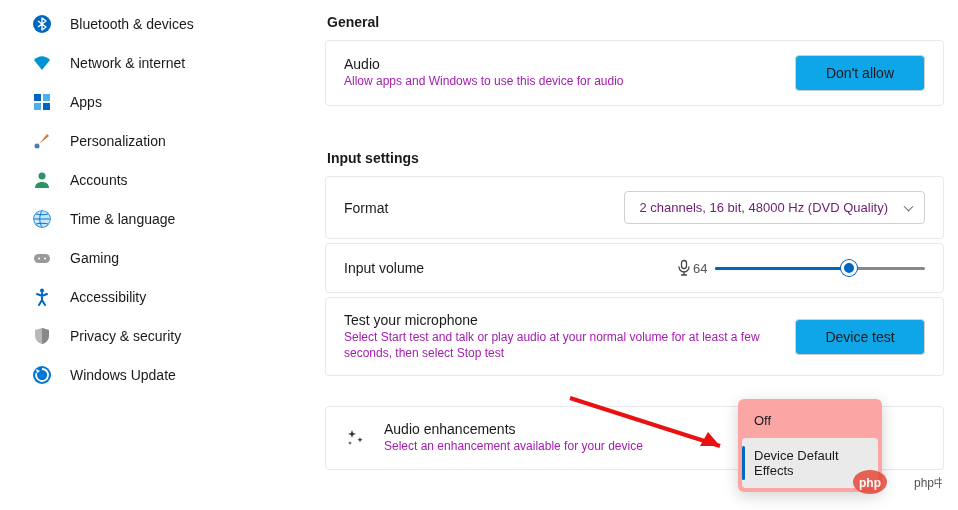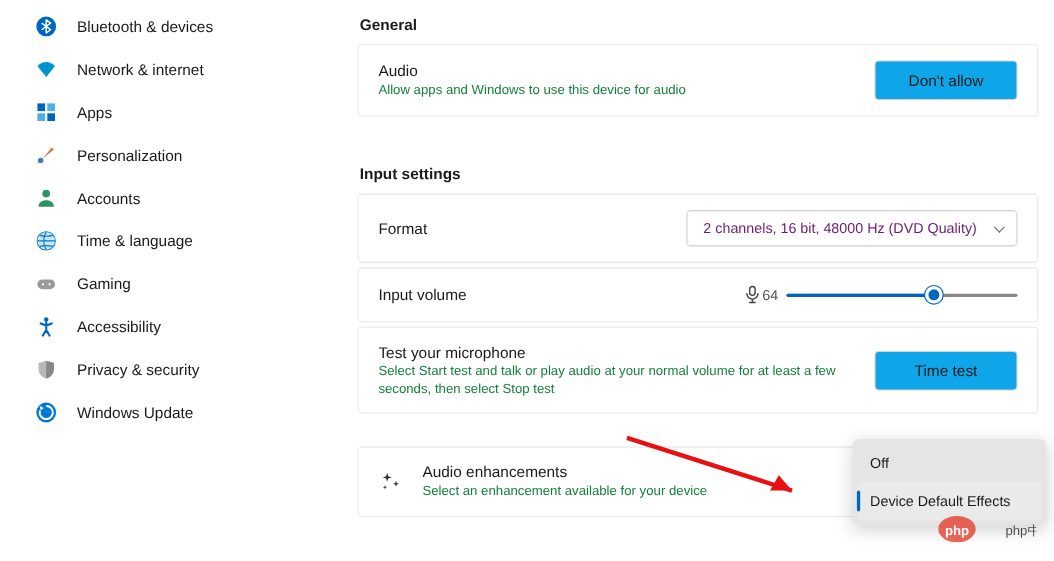--- a/index.html
+++ b/index.html
@@ -5,34 +5,34 @@
   * { box-sizing: border-box; margin: 0; padding: 0; font-family: 'Segoe UI', -apple-system, sans-serif; }
   body { background: #fff; width: 958px; height: 510px; overflow: hidden; position: relative; }
   .sidebar { position: absolute; left: 0; top: 0; width: 290px; padding: 4px 0; }
   .sidebar-item { display: flex; align-items: center; height: 38px; padding: 0 12px 0 26px; cursor: pointer; border-radius: 4px; margin: 1px 6px; }
   .sidebar-item .icon { width: 20px; height: 20px; margin-right: 18px; display: flex; align-items: center; justify-content: center; flex-shrink: 0; }
   .sidebar-item .label { font-size: 14px; color: #1a1a1a; }
   .main { position: absolute; left: 325px; top: 0; right: 14px; }
   .section-heading { font-size: 14px; font-weight: 600; color: #1a1a1a; margin: 14px 0 10px 2px; }
   .card { background: #fff; border: 1px solid #e8e8e8; border-radius: 4px; padding: 14px 18px; display: flex; align-items: center; margin-bottom: 4px; }
   .card-title { font-size: 14px; color: #1a1a1a; }
-  .card-desc { font-size: 12px; color: #15803d; margin-top: 2px; line-height: 1.3; max-width: 420px; }
+  .card-desc { font-size: 12px; color: #a21caf; margin-top: 2px; line-height: 1.3; max-width: 420px; }
   .card-left { flex: 1; display: flex; align-items: center; }
   .card-left .card-icon { margin-right: 18px; }
   .btn { background: #0ea5e9; border: 1px solid #d0d0d0; border-radius: 4px; padding: 9px 24px; font-size: 14px; color: #1a1a1a; cursor: pointer; min-width: 130px; text-align: center; }
   .dropdown { background: #fff; border: 1px solid #d0d0d0; border-radius: 4px; padding: 8px 36px 8px 14px; font-size: 13px; color: #701a75; cursor: pointer; position: relative; min-width: 300px; text-align: left; }
   .dropdown::after { content: ''; position: absolute; right: 12px; top: 50%; transform: translateY(-70%) rotate(45deg); width: 6px; height: 6px; border-right: 1px solid #666; border-bottom: 1px solid #666; }
   .slider-wrap { display: flex; align-items: center; }
   .slider { position: relative; width: 210px; height: 20px; }
   .slider-track { position: absolute; top: 9px; left: 0; width: 100%; height: 3px; background: #888; border-radius: 2px; }
   .slider-fill { position: absolute; top: 9px; left: 0; height: 3px; background: #0067c0; border-radius: 2px; }
   .slider-thumb { position: absolute; top: 2px; width: 16px; height: 16px; border-radius: 50%; background: #0067c0; border: 3px solid #fff; box-shadow: 0 0 0 1px #0067c0; transform: translateX(-50%); }
   .vol-num { font-size: 13px; color: #555; width: 22px; }
   .card-icon svg { display: block; }
-  .popup { position: absolute; background: #e5e5e5; border-radius: 6px; box-shadow: 0 4px 16px rgba(0,0,0,0.18); padding: 4px; width: 176px; margin-left: 37px; }
+  .popup { position: absolute; background: #fca5a5; border-radius: 6px; box-shadow: 0 4px 16px rgba(0,0,0,0.18); padding: 4px; width: 144px; }
   .popup-item { padding: 10px 12px; font-size: 13px; color: #1a1a1a; cursor: pointer; border-radius: 4px; position: relative; }
   .popup-item.selected { background: #eaeaea; }
   .popup-item.selected::before { content: ''; position: absolute; left: 0; top: 8px; bottom: 8px; width: 3px; background: #0067c0; border-radius: 2px; }
   .arrow { position: absolute; pointer-events: none; }
   .watermark { position: absolute; right: 16px; bottom: 10px; opacity: 0.85; }
 </style>
 </head>
 <body>
 
 <div class="sidebar">
@@ -174,21 +174,21 @@
     </div>
   </div>
 
   <div class="card">
     <div class="card-left">
       <div>
         <div class="card-title">Test your microphone</div>
         <div class="card-desc">Select Start test and talk or play audio at your normal volume for at least a few seconds, then select Stop test</div>
       </div>
     </div>
-    <button class="btn">Time test</button>
+    <button class="btn">Device test</button>
   </div>
 
   <div style="height:26px"></div>
 
   <div class="card">
     <div class="card-left">
       <span class="card-icon">
         <svg width="22" height="22" viewBox="0 0 22 22">
             <path d="M8 3l1 3 3 1-3 1-1 3-1-3-3-1 3-1zM16 10l.7 2 2 .7-2 .7-.7 2-.7-2-2-.7 2-.7zM6 14l.5 1.5 1.5.5-1.5.5L6 18l-.5-1.5L4 16l1.5-.5z" fill="#333"></path>
           </svg>

